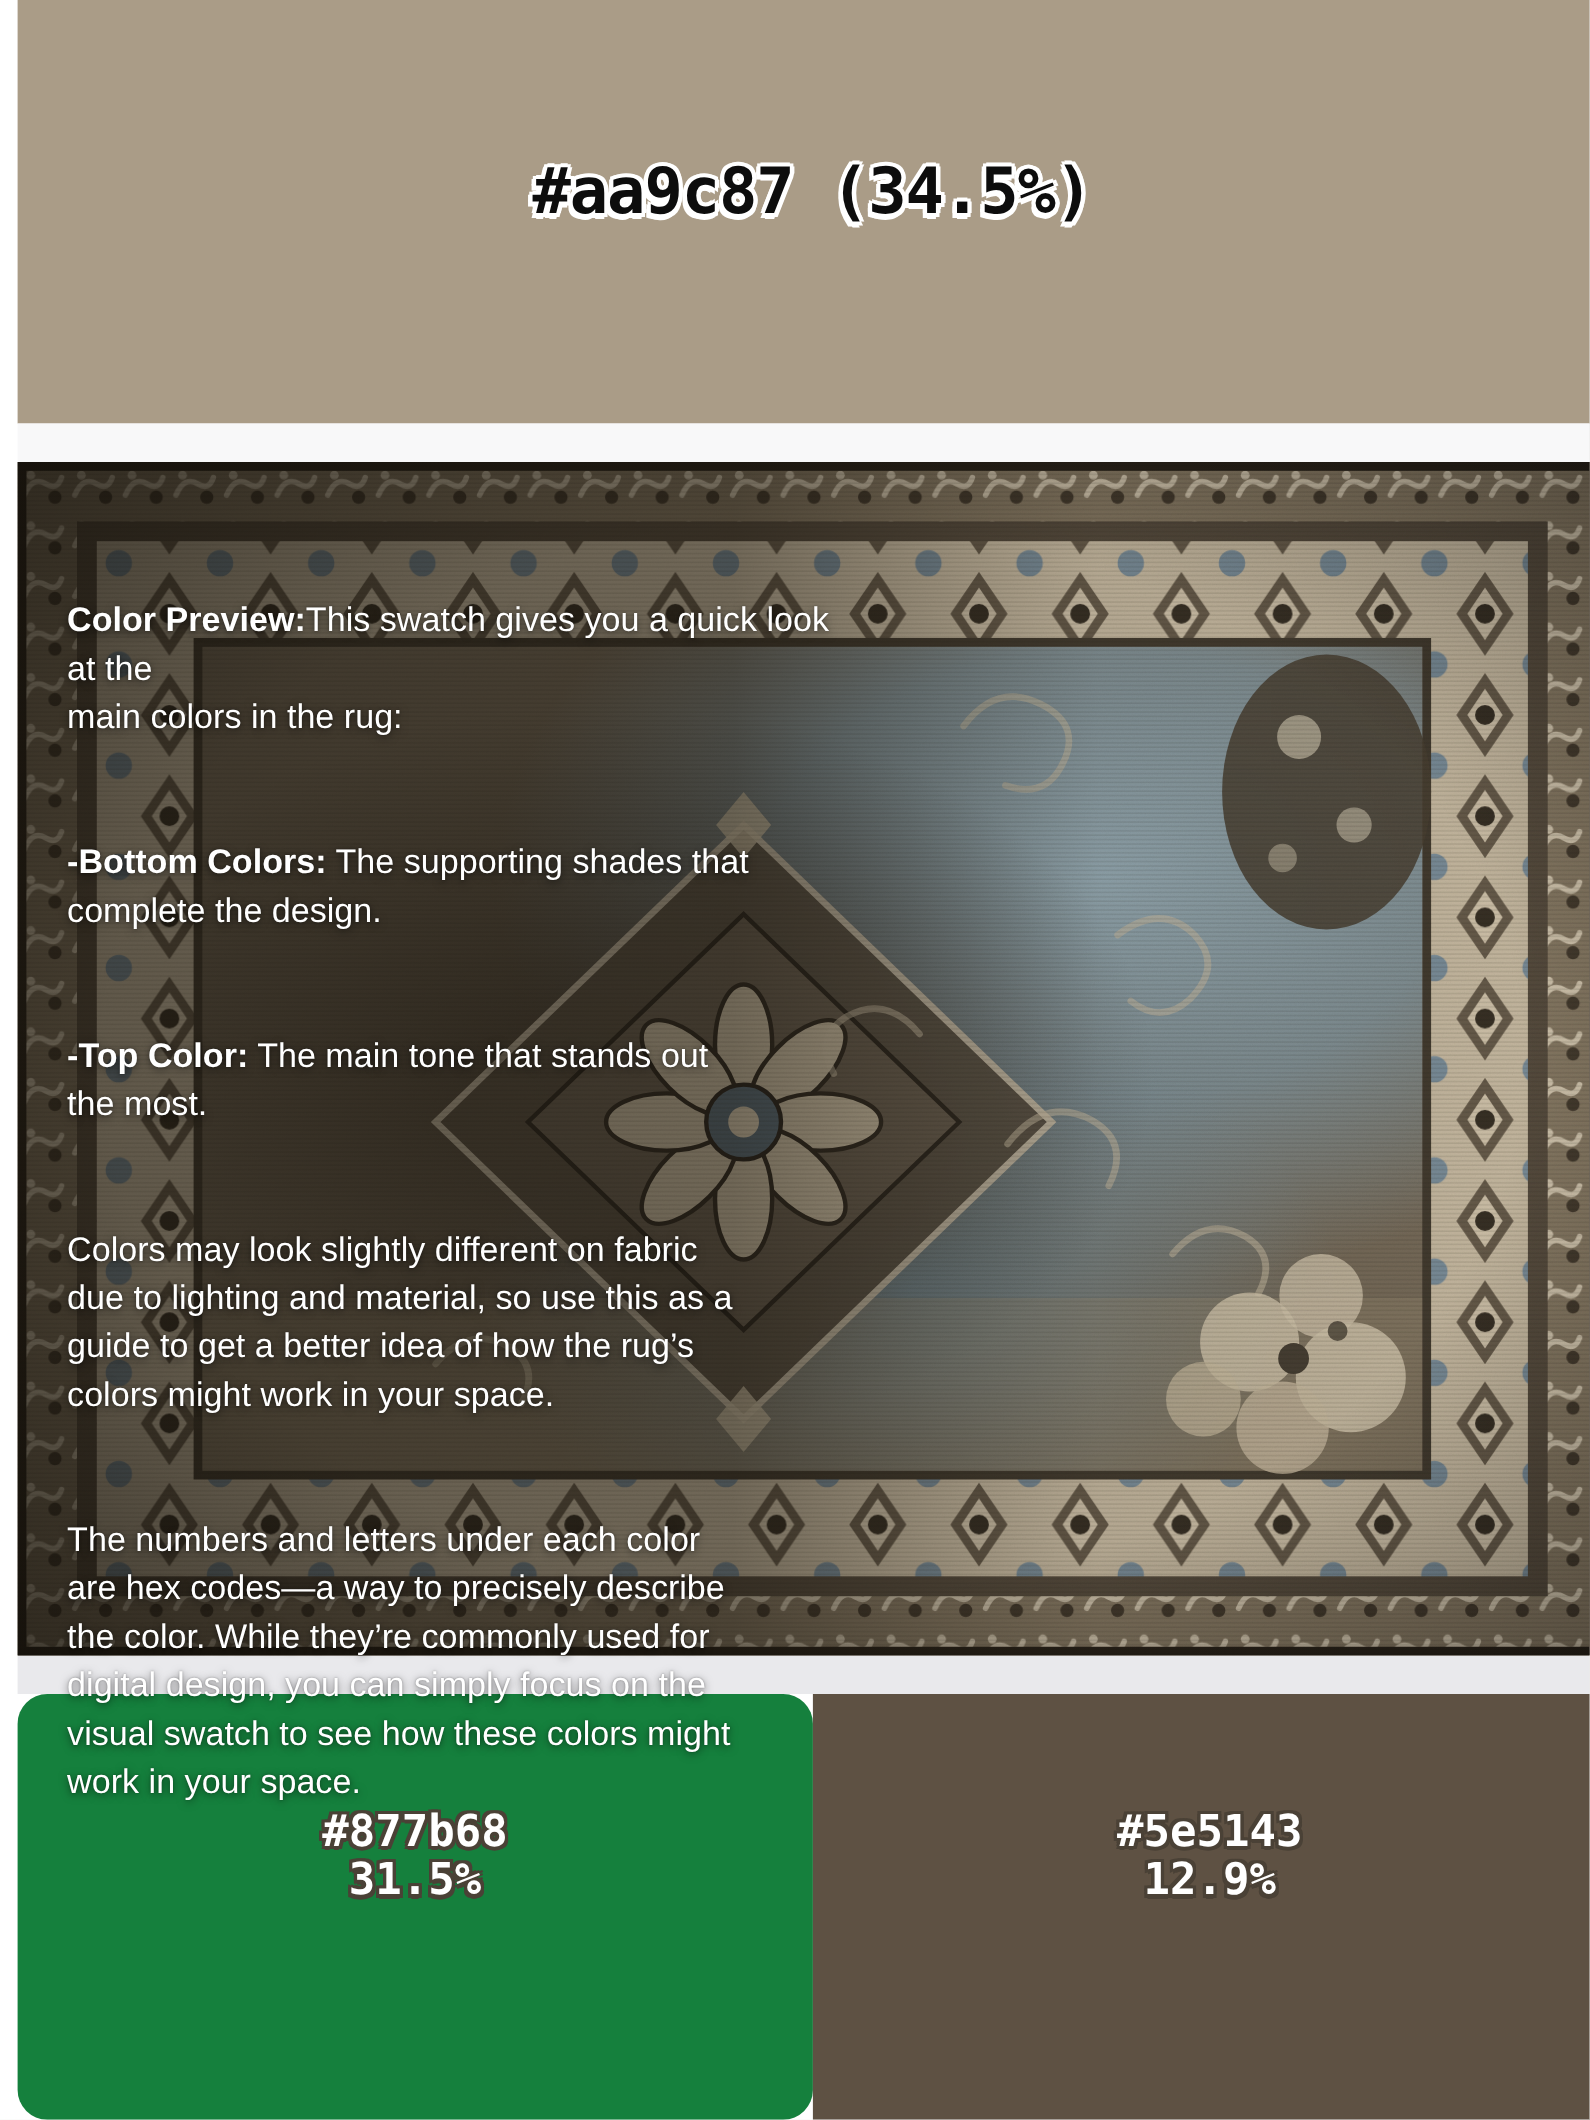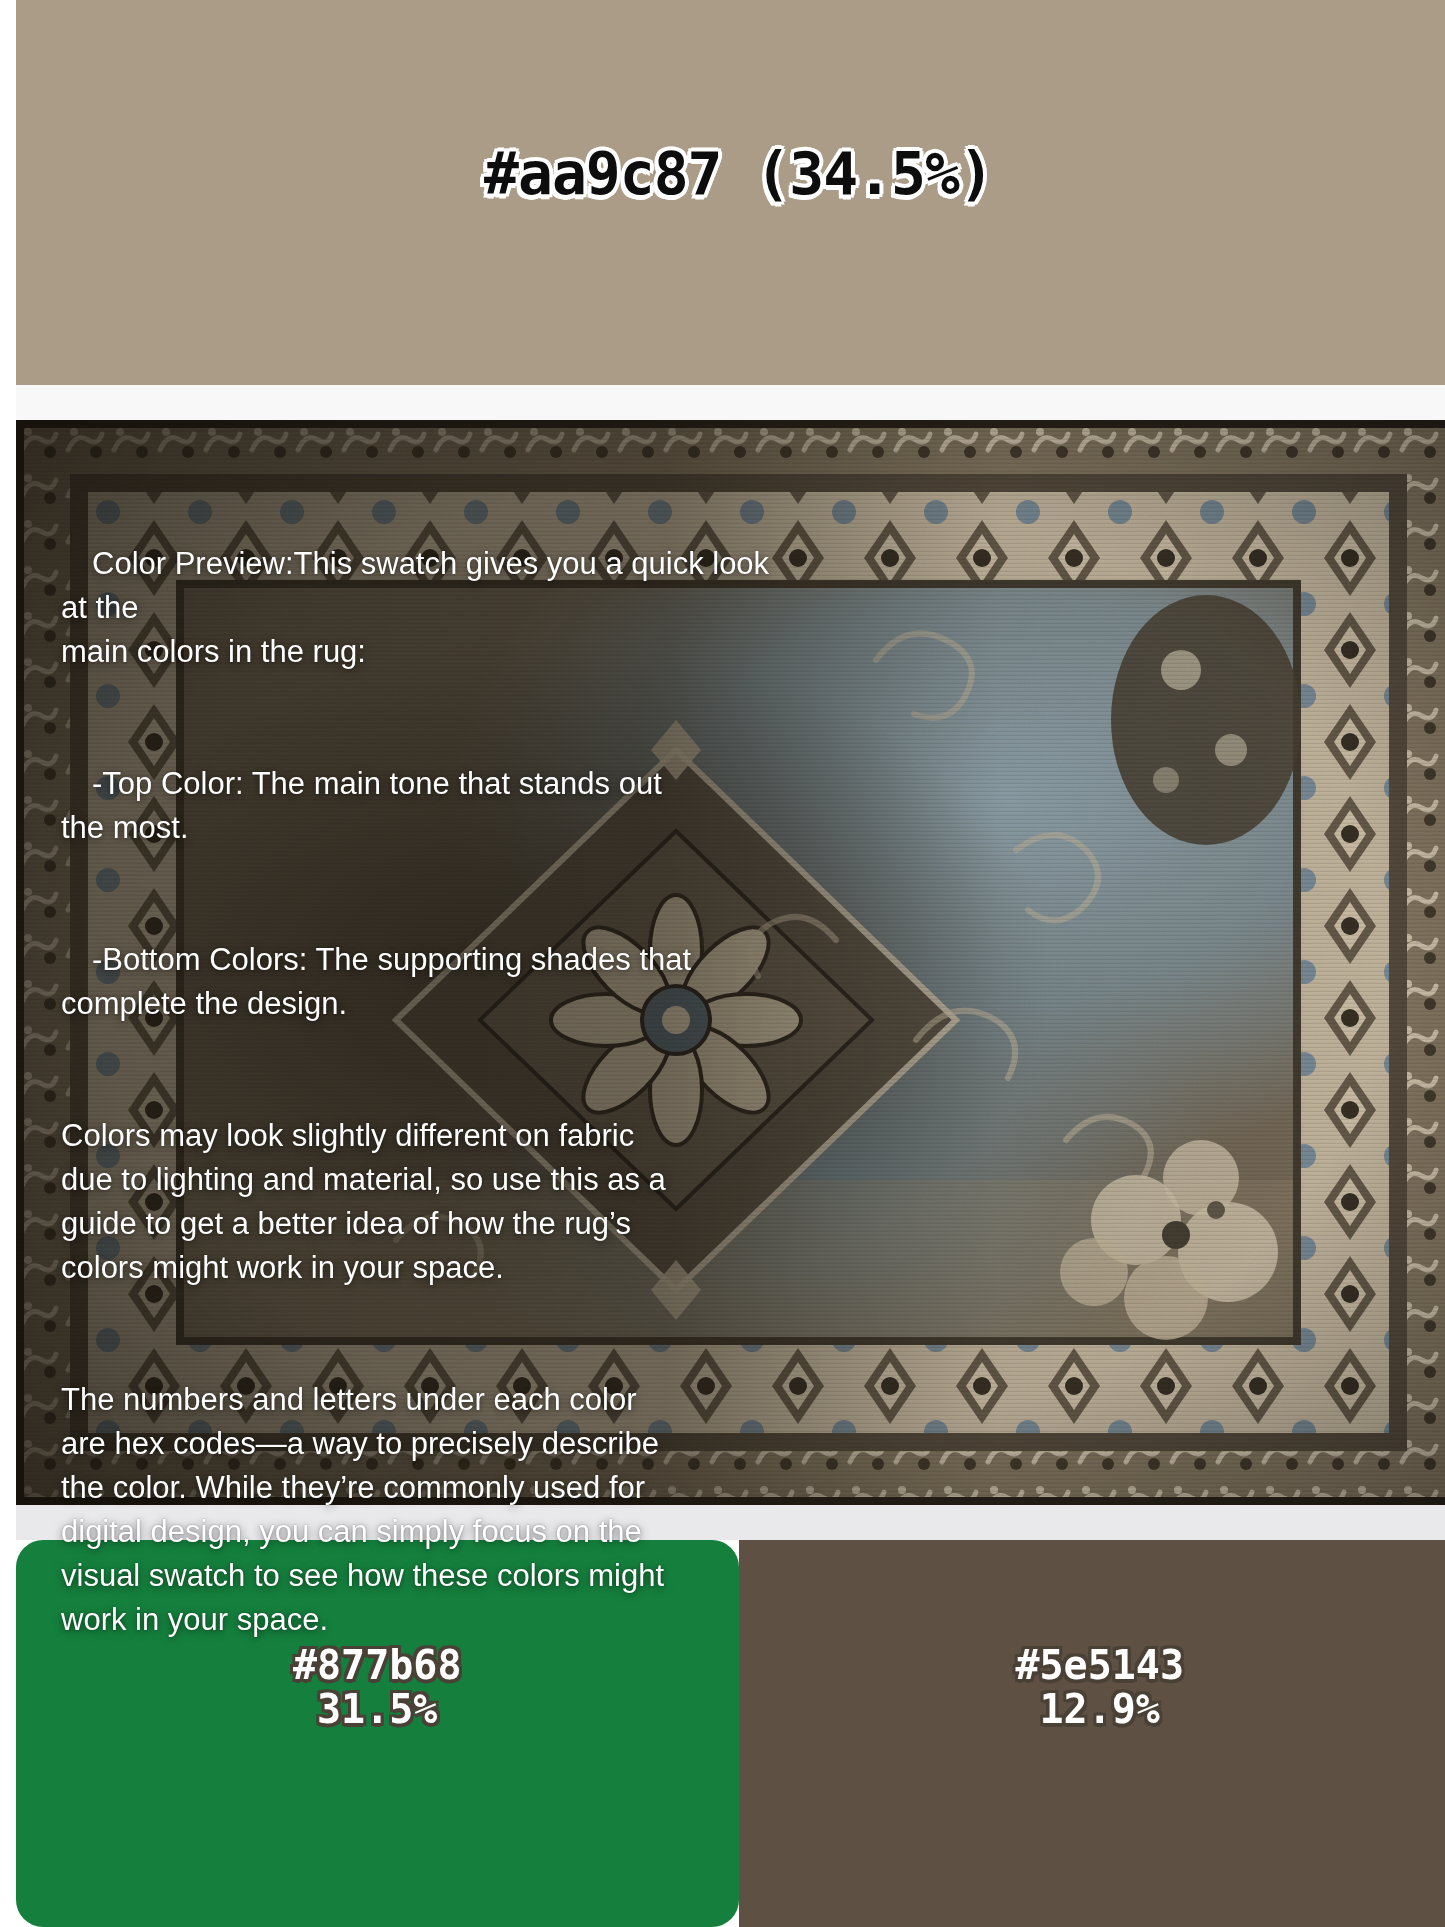--- a/index.html
+++ b/index.html
@@ -20,21 +20,21 @@
 
   
   .rug{position:relative;height:1085px;background:#5d5344;}
   .rug svg.rug-art{position:absolute;inset:0;width:100%;height:100%;display:block;}
 
   .overlay-text{position:absolute;left:45px;top:78px;width:720px;color:#ffffff;
     font-size:31px;line-height:44px;white-space:pre-line;
     text-shadow:0 2px 8px rgba(0,0,0,0.55),0 0 2px rgba(0,0,0,0.35);}
   .overlay-text p{margin:0 0 44px 0;}
   .overlay-text p:last-child{margin-bottom:0;}
-  .overlay-text .b{font-weight:400;margin-left:31px;}
+  .overlay-text .b{font-weight:700;}
 
   
   .bottom-swatches{height:387px;display:flex;}
   .swatch{flex:1;text-align:center;}
   .swatch-label{padding-top:103px;font-size:40px;line-height:44px;letter-spacing:0px;}
   .label-dark{color:#181715;
     text-shadow:-3px -3px 0 #fff,3px -3px 0 #fff,-3px 3px 0 #fff,3px 3px 0 #fff,
                 -3px 0 0 #fff,3px 0 0 #fff,0 -3px 0 #fff,0 4px 0 #fff;}
   .label-light{color:#ffffff;
     text-shadow:-3px -3px 0 #4a4136,3px -3px 0 #4a4136,-3px 3px 0 #4a4136,3px 3px 0 #4a4136,
@@ -166,24 +166,24 @@
 
       <rect width="1445" height="1085" fill="url(#weave)"></rect>
       <rect width="1445" height="1085" filter="url(#grain)" opacity="0.3" style="mix-blend-mode:multiply"></rect>
       <rect width="1445" height="1085" fill="url(#gVin)"></rect>
       <rect width="1445" height="1085" fill="url(#gShade)"></rect>
     </svg>
 
     <div class="overlay-text">
       <p><span class="b">Color Preview:</span><span>This swatch gives you a quick look at the
 main colors in the rug:</span></p>
+      <p><span class="b">-Bottom Colors:</span><span> The supporting shades that
+complete the design.</span></p>
       <p><span class="b">-Top Color:</span><span> The main tone that stands out
 the most.</span></p>
-      <p><span class="b">-Bottom Colors:</span><span> The supporting shades that
-complete the design.</span></p>
       <p>Colors may look slightly different on fabric
 due to lighting and material, so use this as a
 guide to get a better idea of how the rug’s
 colors might work in your space.</p>
       <p>The numbers and letters under each color
 are hex codes—a way to precisely describe
 the color. While they’re commonly used for
 digital design, you can simply focus on the
 visual swatch to see how these colors might
 work in your space.</p>

